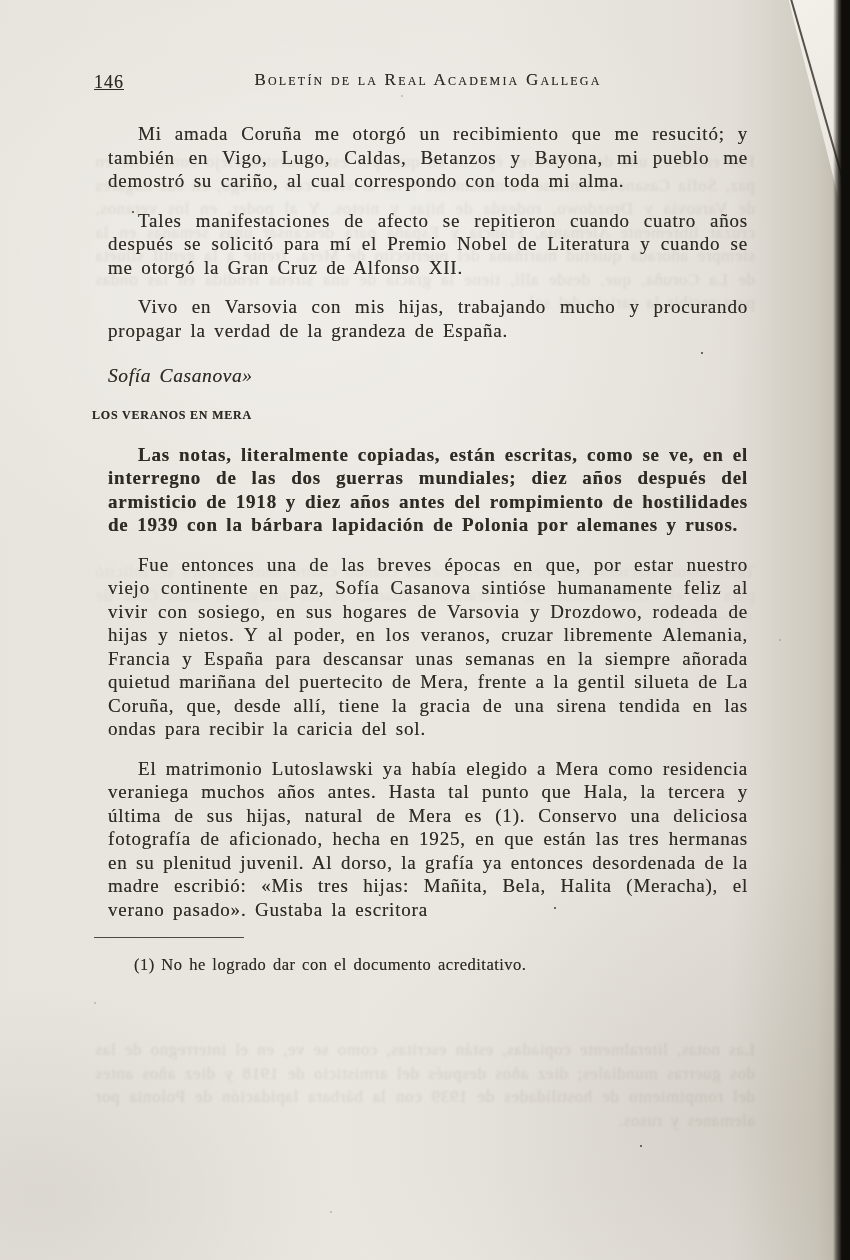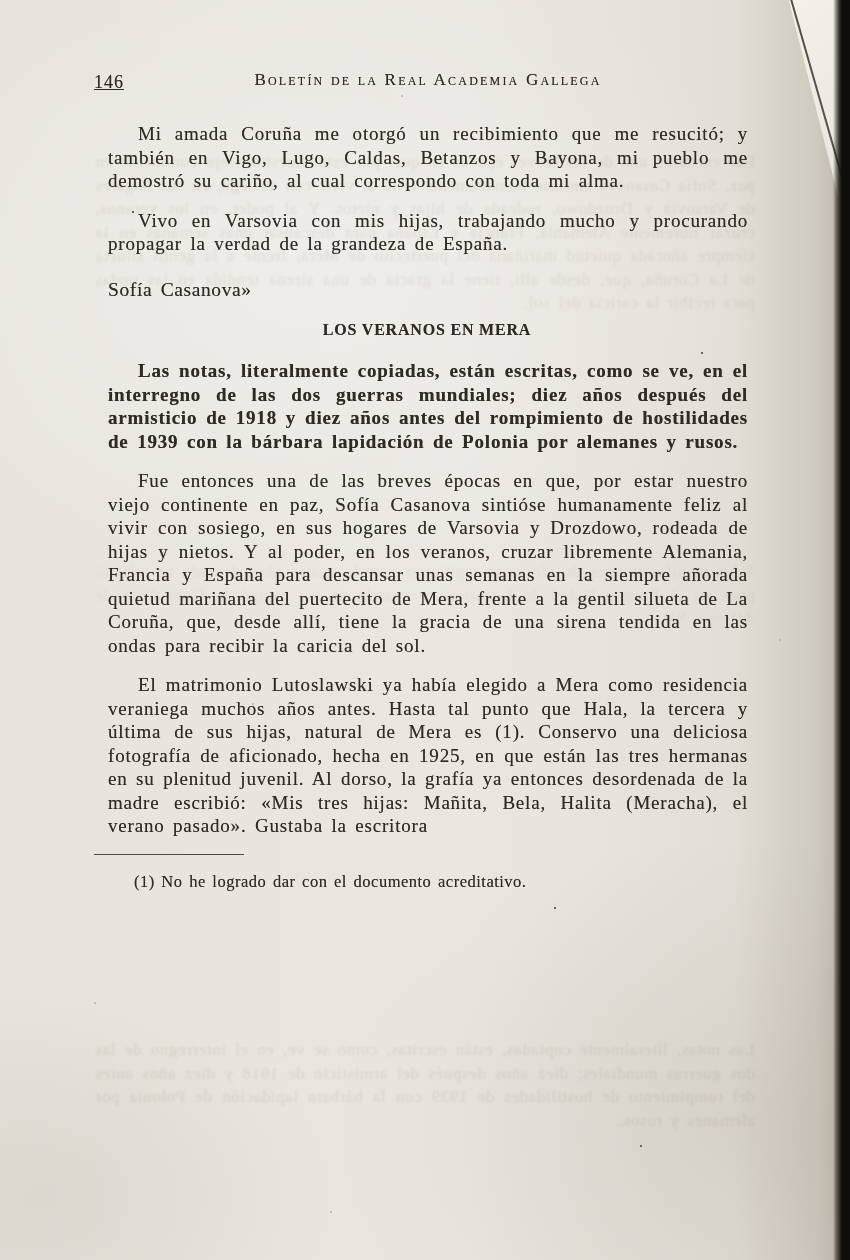--- a/index.html
+++ b/index.html
@@ -92,31 +92,32 @@
     line-height: 23.5px;
     text-align: justify;
     text-indent: 30px;
     letter-spacing: 0.8px;
     word-spacing: 3px;
     hyphens: auto;
   }
 
   .signature {
     text-align: center;
+    font-style: italic;
     text-indent: 0 !important;
     margin-top: 22px !important;
     padding-right: 16px;
     font-size: 19.5px !important;
     letter-spacing: 0.6px !important;
   }
 
   .section-title {
     margin: 20px 2px 0 0;
-    text-align: center;
-    font-size: 16px;
+    text-align: left;
+    font-size: 12px;
     font-weight: 700;
     letter-spacing: 0.8px;
     font-family: "Liberation Serif", "DejaVu Serif", serif;
   }
 
   .after-title { margin-top: 20px !important; font-weight: bold; }
 
   .footnote-rule {
     width: 150px;
     border-top: 1.5px solid #4e4a43;
@@ -169,20 +170,21 @@
 
   <div class="content">
 
     <header class="page-header">
       <span class="page-number">146</span>
       <div class="journal-title">Boletín de la Real Academia Gallega</div>
     </header>
 
     <div class="body-text">
       <p>Mi amada Coruña me otorgó un recibimiento que me resucitó; y también en Vigo, Lugo, Caldas, Betanzos y Bayona, mi pueblo me demostró su cariño, al cual correspondo con toda mi alma.</p>
+      <p>Tales manifestaciones de afecto se repitieron cuando cuatro años después se solicitó para mí el Premio Nobel de Literatura y cuando se me otorgó la Gran Cruz de Alfonso XII.</p>
       <p>Vivo en Varsovia con mis hijas, trabajando mucho y procurando propagar la verdad de la grandeza de España.</p>
 
       <p class="signature">Sofía Casanova»</p>
 
       <h2 class="section-title">LOS VERANOS EN MERA</h2>
 
       <p class="after-title">Las notas, literalmente copiadas, están escritas, como se ve, en el interregno de las dos guerras mundiales; diez años después del armisticio de 1918 y diez años antes del rompimiento de hostilidades de 1939 con la bárbara lapidación de Polonia por alemanes y rusos.</p>
       <p>Fue entonces una de las breves épocas en que, por estar nuestro viejo continente en paz, Sofía Casanova sintióse humanamente feliz al vivir con sosiego, en sus hogares de Varsovia y Drozdowo, rodeada de hijas y nietos. Y al poder, en los veranos, cruzar libremente Alemania, Francia y España para descansar unas semanas en la siempre añorada quietud mariñana del puertecito de Mera, frente a la gentil silueta de La Coruña, que, desde allí, tiene la gracia de una sirena tendida en las ondas para recibir la caricia del sol.</p>
       <p>El matrimonio Lutoslawski ya había elegido a Mera como residencia veraniega muchos años antes. Hasta tal punto que Hala, la tercera y última de sus hijas, natural de Mera es (1). Conservo una deliciosa fotografía de aficionado, hecha en 1925, en que están las tres hermanas en su plenitud juvenil. Al dorso, la grafía ya entonces desordenada de la madre escribió: «Mis tres hijas: Mañita, Bela, Halita (Meracha), el verano pasado». Gustaba la escritora</p>
 

